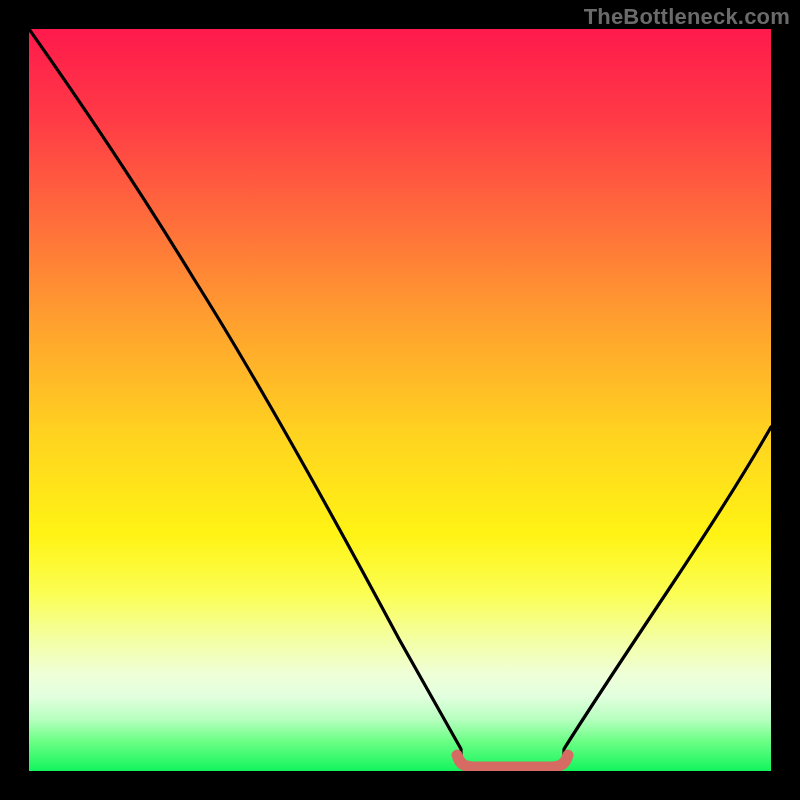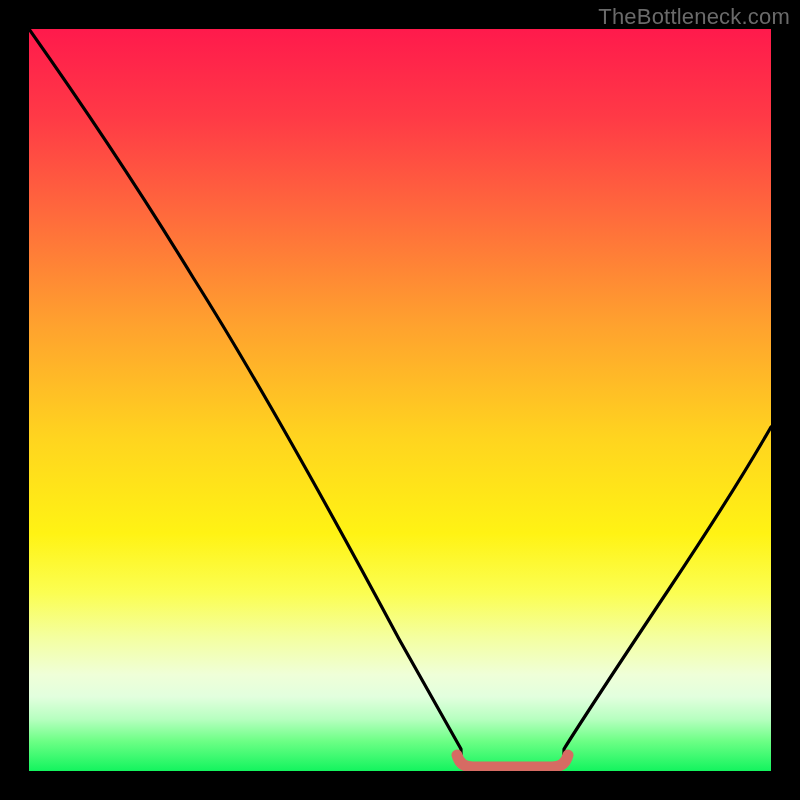--- a/index.html
+++ b/index.html
@@ -45,21 +45,21 @@
     left: 0;
     top: 0;
   }
   .watermark {
     position: absolute;
     top: 4px;
     right: 10px;
     color: #6a6a6a;
     font-size: 22px;
     letter-spacing: 0.2px;
-    font-weight: 400;
+    font-weight: 700;
     text-align: right;
   }
 </style>
 </head>
 <body>
 
 <div class="frame">
   <div class="plot-area">
     <svg viewBox="0 0 742 742" width="742" height="742">
 

